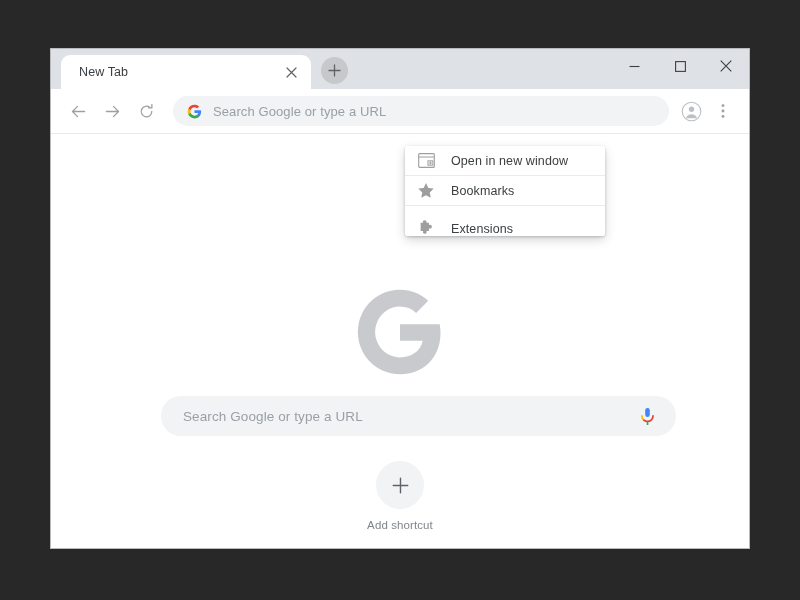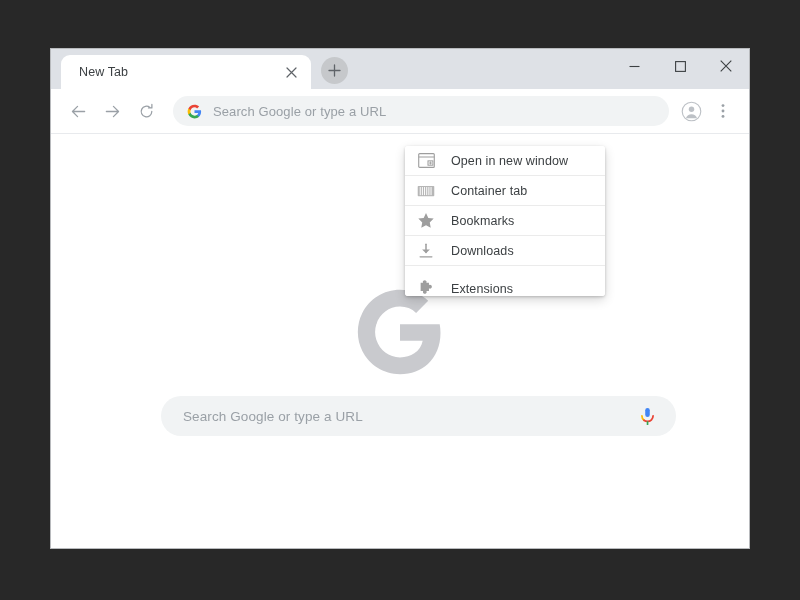--- a/index.html
+++ b/index.html
@@ -373,69 +373,56 @@
       <span id="voice-search-icon">
         <svg width="21" height="21" viewBox="0 0 24 24" aria-hidden="true">
           <rect x="9.4" y="2.2" width="5.2" height="10.4" rx="2.6" fill="#4285f4"></rect>
           <path d="M5.6 11.2 A6.4 6.4 0 0 0 8.0 16.3" stroke="#fbbc05" stroke-width="2" fill="none" stroke-linecap="round"></path>
           <path d="M18.4 11.2 A6.4 6.4 0 0 1 12 17.6 A6.4 6.4 0 0 1 8.0 16.3" stroke="#ea4335" stroke-width="2" fill="none" stroke-linecap="round"></path>
           <rect x="11.1" y="17.4" width="1.9" height="4.3" fill="#34a853"></rect>
         </svg>
       </span>
     </div>
 
+    <div id="add-shortcut">
+      <div id="add-shortcut-circle">
+        <svg width="19" height="19" viewBox="0 0 20 20" aria-hidden="true">
+          <path d="M10 2.4 V17.6 M2.4 10 H17.6" stroke="#5f6368" stroke-width="1.5" stroke-linecap="round"></path>
+        </svg>
+      </div>
+      <div id="add-shortcut-label">Add shortcut</div>
+    </div>
 
   </div>
 
   <div id="context-menu">
 
     <div class="menu-item">
       <span class="menu-icon">
         <svg width="17" height="15" viewBox="0 0 18 16" aria-hidden="true">
           <rect x="0.7" y="0.7" width="16.6" height="14.6" rx="1" fill="none" stroke="#9e9e9e" stroke-width="1.2"></rect>
           <path d="M0.7 4.3 H17.3" stroke="#9e9e9e" stroke-width="1.2"></path>
           <rect x="10.6" y="8.4" width="5.2" height="4.6" fill="none" stroke="#9e9e9e" stroke-width="1.1"></rect>
           <path d="M13.2 9.5 V11.9 M12 10.7 H14.4" stroke="#9e9e9e" stroke-width="0.95" stroke-linecap="round"></path>
         </svg>
       </span>
       <span class="menu-label">Open in new window</span>
     </div>
 
 
-    <div class="menu-item">
-      <span class="menu-icon">
-        <svg width="18" height="14" viewBox="0 0 20 14" aria-hidden="true">
-          <rect x="0.8" y="1.4" width="18.4" height="11.4" rx="0.8" fill="#b6b6b6"></rect>
-          <g stroke="#ffffff" stroke-width="1.1">
-            <path d="M3.6 2.6 V11.6 M6.0 2.6 V11.6 M8.4 2.6 V11.6 M10.8 2.6 V11.6 M13.2 2.6 V11.6 M15.6 2.6 V11.6"></path>
-          </g>
-        </svg>
-      </span>
-      <span class="menu-label">Container tab</span>
-    </div>
 
     <div class="menu-item">
       <span class="menu-icon">
         <svg width="18" height="17" viewBox="0 0 20 19" aria-hidden="true">
           <path d="M10 1.1 L12.6 6.6 L18.6 7.4 L14.2 11.6 L15.3 17.6 L10 14.7 L4.7 17.6 L5.8 11.6 L1.4 7.4 L7.4 6.6 Z" fill="#9e9e9e"></path>
         </svg>
       </span>
       <span class="menu-label">Bookmarks</span>
     </div>
 
-    <div class="menu-item">
-      <span class="menu-icon">
-        <svg width="16" height="16" viewBox="0 0 18 18" aria-hidden="true">
-          <path d="M9 1.4 V10.6" stroke="#9e9e9e" stroke-width="1.7" stroke-linecap="round"></path>
-          <path d="M4.6 7.2 L9 11.6 L13.4 7.2 Z" fill="#9e9e9e"></path>
-          <path d="M2.4 15.6 H15.6" stroke="#9e9e9e" stroke-width="1.5" stroke-linecap="round"></path>
-        </svg>
-      </span>
-      <span class="menu-label">Downloads</span>
-    </div>
 
     <div class="menu-item">
       <span class="menu-icon">
         <svg width="17" height="17" viewBox="0 0 18 18" aria-hidden="true">
           <path d="M7.1 1.2 C8.2 1.2 9.1 2.0 9.1 3.0 C9.1 3.4 9.0 3.7 8.8 4.0 L11.6 4.0 L11.6 6.5 C11.9 6.3 12.3 6.2 12.7 6.2 C13.8 6.2 14.7 7.1 14.7 8.2 C14.7 9.3 13.8 10.2 12.7 10.2 C12.3 10.2 11.9 10.1 11.6 9.9 L11.6 12.6 L8.9 12.6 C9.1 12.9 9.2 13.3 9.2 13.7 C9.2 14.8 8.3 15.7 7.2 15.7 C6.1 15.7 5.2 14.8 5.2 13.7 C5.2 13.3 5.3 12.9 5.5 12.6 L2.8 12.6 L2.8 4.0 L5.4 4.0 C5.2 3.7 5.1 3.4 5.1 3.0 C5.1 2.0 6.0 1.2 7.1 1.2 Z" fill="#9e9e9e"></path>
         </svg>
       </span>
       <span class="menu-label">Extensions</span>
     </div>
 

